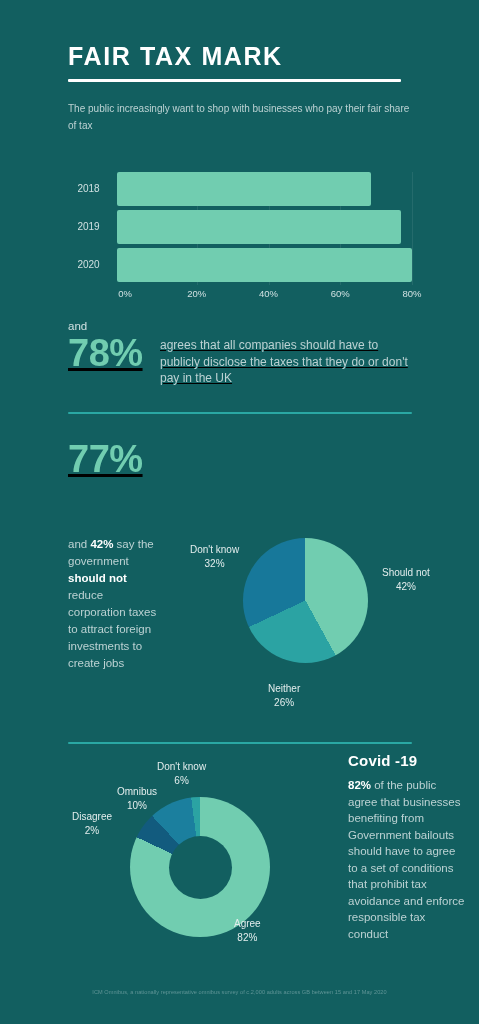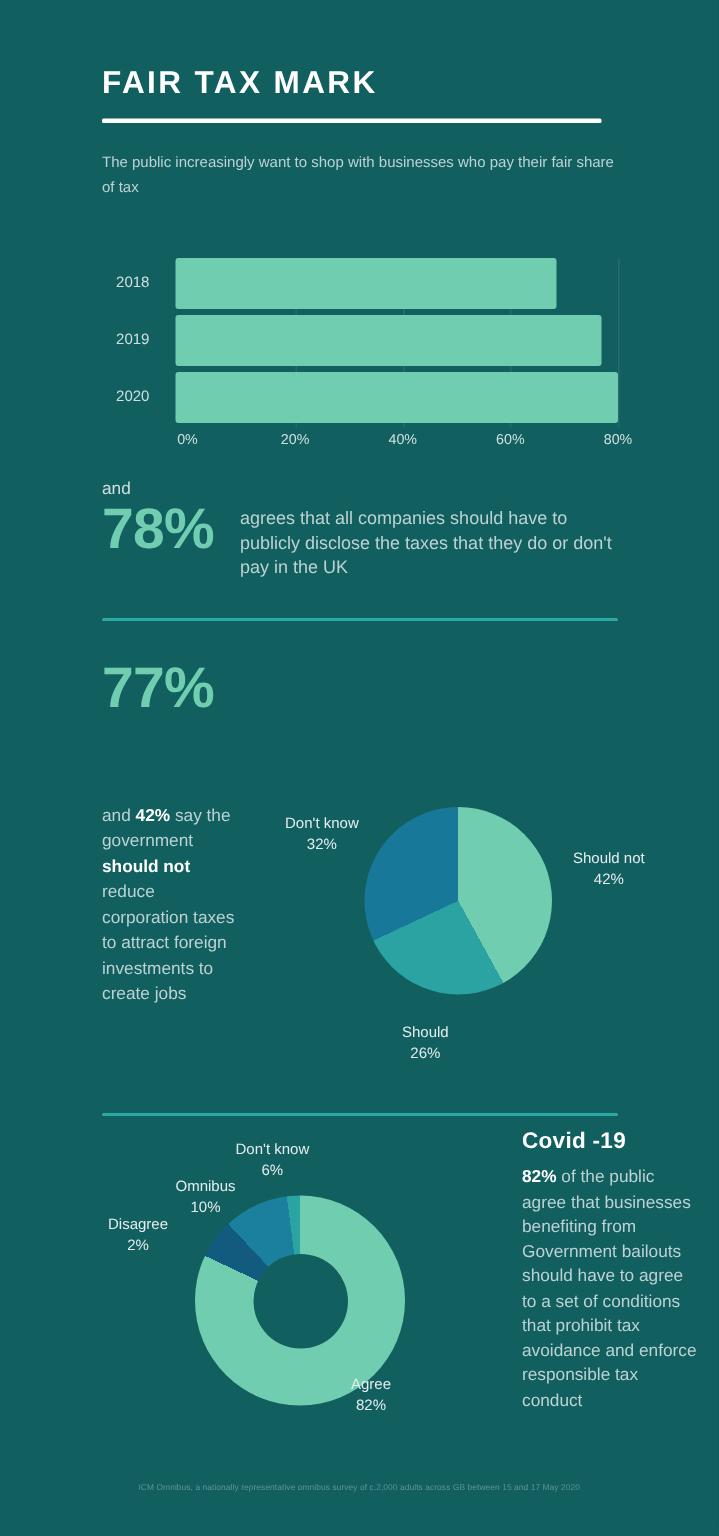--- a/index.html
+++ b/index.html
@@ -24,21 +24,21 @@
 
   
   .header {
     position: absolute;
     left: 68px;
     top: 44px;
     width: 344px;
   }
   .title-line {
     color: #ffffff;
-    font-size: 21px;
+    font-size: 25px;
     font-weight: bold;
     letter-spacing: 1.6px;
     line-height: 24px;
     white-space: nowrap;
   }
   .title-rule {
     margin-top: 11px;
     width: 333px;
     height: 3px;
     background: #ffffff;
@@ -134,20 +134,21 @@
     width: 346px;
   }
   .stat-and {
     color: #cfe0e1;
     font-size: 11.5px;
     margin-bottom: 2px;
   }
   .stat-row {
     display: flex;
     align-items: flex-start;
+    text-decoration: underline;
   }
   .stat-number {
     color: #71cdb0;
     font-size: 38px;
     font-weight: bold;
     line-height: 38px;
     letter-spacing: -0.5px;
     flex: none;
     width: 92px;
   }
@@ -359,21 +360,21 @@
     </div>
     <div class="pie-label lbl-shouldnot">
       <div>Should not</div>
       <div>42%</div>
     </div>
     <div class="pie-label lbl-dontknow">
       <div>Don't know</div>
       <div>32%</div>
     </div>
     <div class="pie-label lbl-should">
-      <div>Should</div>
+      <div>Neither</div>
       <div>26%</div>
     </div>
   </div>
 
   <div class="divider" style="top:742px;"></div>
 
   <div class="donut-section">
     <div class="donut-wrap">
       <div class="donut-circle" id="donut-circle" style="background: conic-gradient(rgb(113, 205, 176) 0deg, rgb(113, 205, 176) 295.2deg, rgb(18, 91, 126) 295.2deg, rgb(18, 91, 126) 316.8deg, rgb(27, 127, 158) 316.8deg, rgb(27, 127, 158) 352.8deg, rgb(43, 163, 163) 352.8deg, rgb(43, 163, 163) 360deg);">
         <div class="donut-hole"></div>

